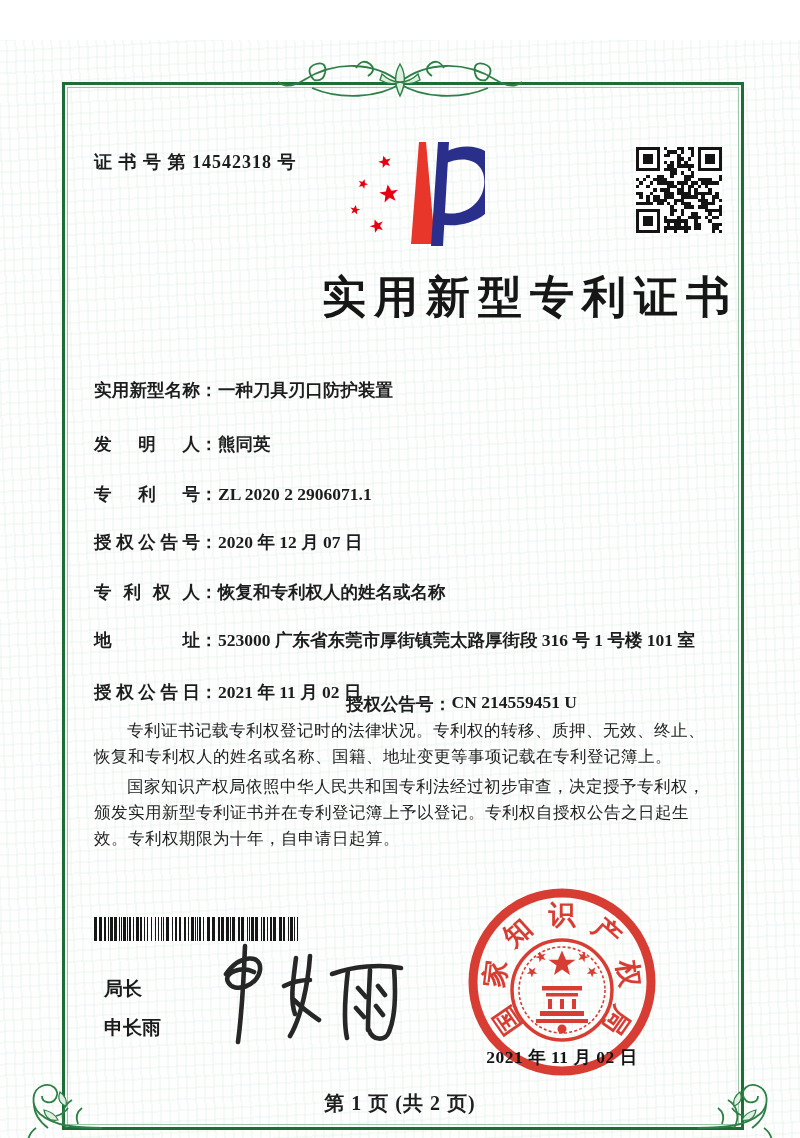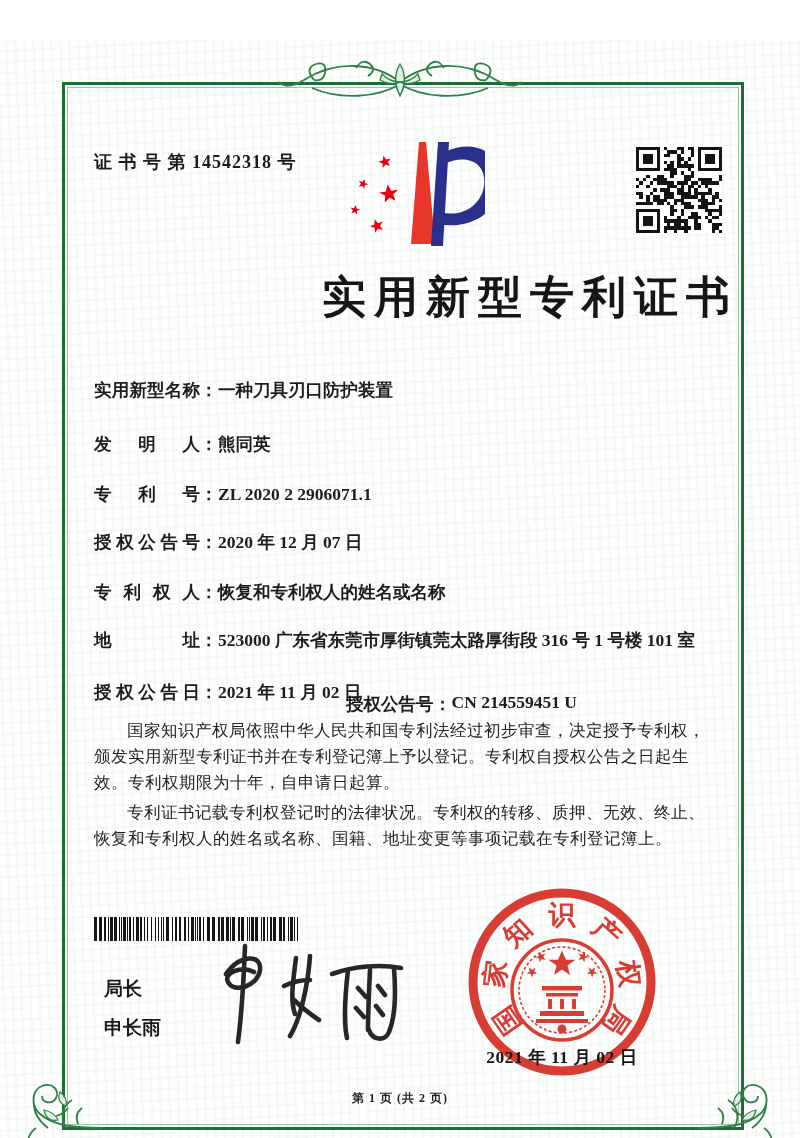--- a/index.html
+++ b/index.html
@@ -52,21 +52,21 @@
   .sig-title{position:absolute;left:104px;top:936px;font-size:19px;font-weight:600;color:#1b1b1b;}
   .sig-name{position:absolute;left:104px;top:975px;font-size:19px;font-weight:600;color:#1b1b1b;}
   .signature{position:absolute;left:198px;top:900px;width:225px;height:110px;z-index:3;}
   .seal{position:absolute;left:464px;top:844px;width:196px;height:196px;z-index:2;opacity:0.95;}
   .seal-date{
     position:absolute;left:458px;top:1005px;width:208px;text-align:center;
     font-size:17.5px;font-weight:700;color:#141414;z-index:3;letter-spacing:0.5px;
   }
   .page-no{
     position:absolute;left:62px;top:1050px;width:676px;text-align:center;
-    font-size:12px;font-weight:600;color:#1e1e1e;letter-spacing:1px;
+    font-size:20px;font-weight:600;color:#1e1e1e;letter-spacing:1px;
   }
   .back-note{
     position:absolute;left:62px;top:1100px;width:676px;text-align:center;
     font-size:16.5px;font-weight:600;color:#222;letter-spacing:1.5px;
   }
 </style>
 </head>
 <body>
 
 <div class="page">
@@ -414,22 +414,22 @@
       <span class="fcolon">：</span>
       <span class="fvalue" style="flex:0 0 auto">2021 年 11 月 02 日</span>
     <span class="grant-no-group">
       <span class="flabel2">授权公告号</span>
         <span class="fcolon">：</span>
         <span>CN 214559451 U</span>
     </span>
   </div>
 
   <div class="paras">
+    <p>专利证书记载专利权登记时的法律状况。专利权的转移、质押、无效、终止、恢复和专利权人的姓名或名称、国籍、地址变更等事项记载在专利登记簿上。</p>
     <p>国家知识产权局依照中华人民共和国专利法经过初步审查，决定授予专利权，颁发实用新型专利证书并在专利登记簿上予以登记。专利权自授权公告之日起生效。专利权期限为十年，自申请日起算。</p>
-    <p>专利证书记载专利权登记时的法律状况。专利权的转移、质押、无效、终止、恢复和专利权人的姓名或名称、国籍、地址变更等事项记载在专利登记簿上。</p>
   </div>
 
   <svg class="barcode" id="barcode" viewBox="0 0 212 24" preserveAspectRatio="none">
       <rect x="1" y="0" width="3" height="24" fill="#161616"></rect>
       <rect x="6" y="0" width="3" height="24" fill="#161616"></rect>
       <rect x="11" y="0" width="2" height="24" fill="#161616"></rect>
       <rect x="15" y="0" width="1" height="24" fill="#161616"></rect>
       <rect x="17" y="0" width="3" height="24" fill="#161616"></rect>
       <rect x="21" y="0" width="3" height="24" fill="#161616"></rect>
       <rect x="26" y="0" width="1" height="24" fill="#161616"></rect>

